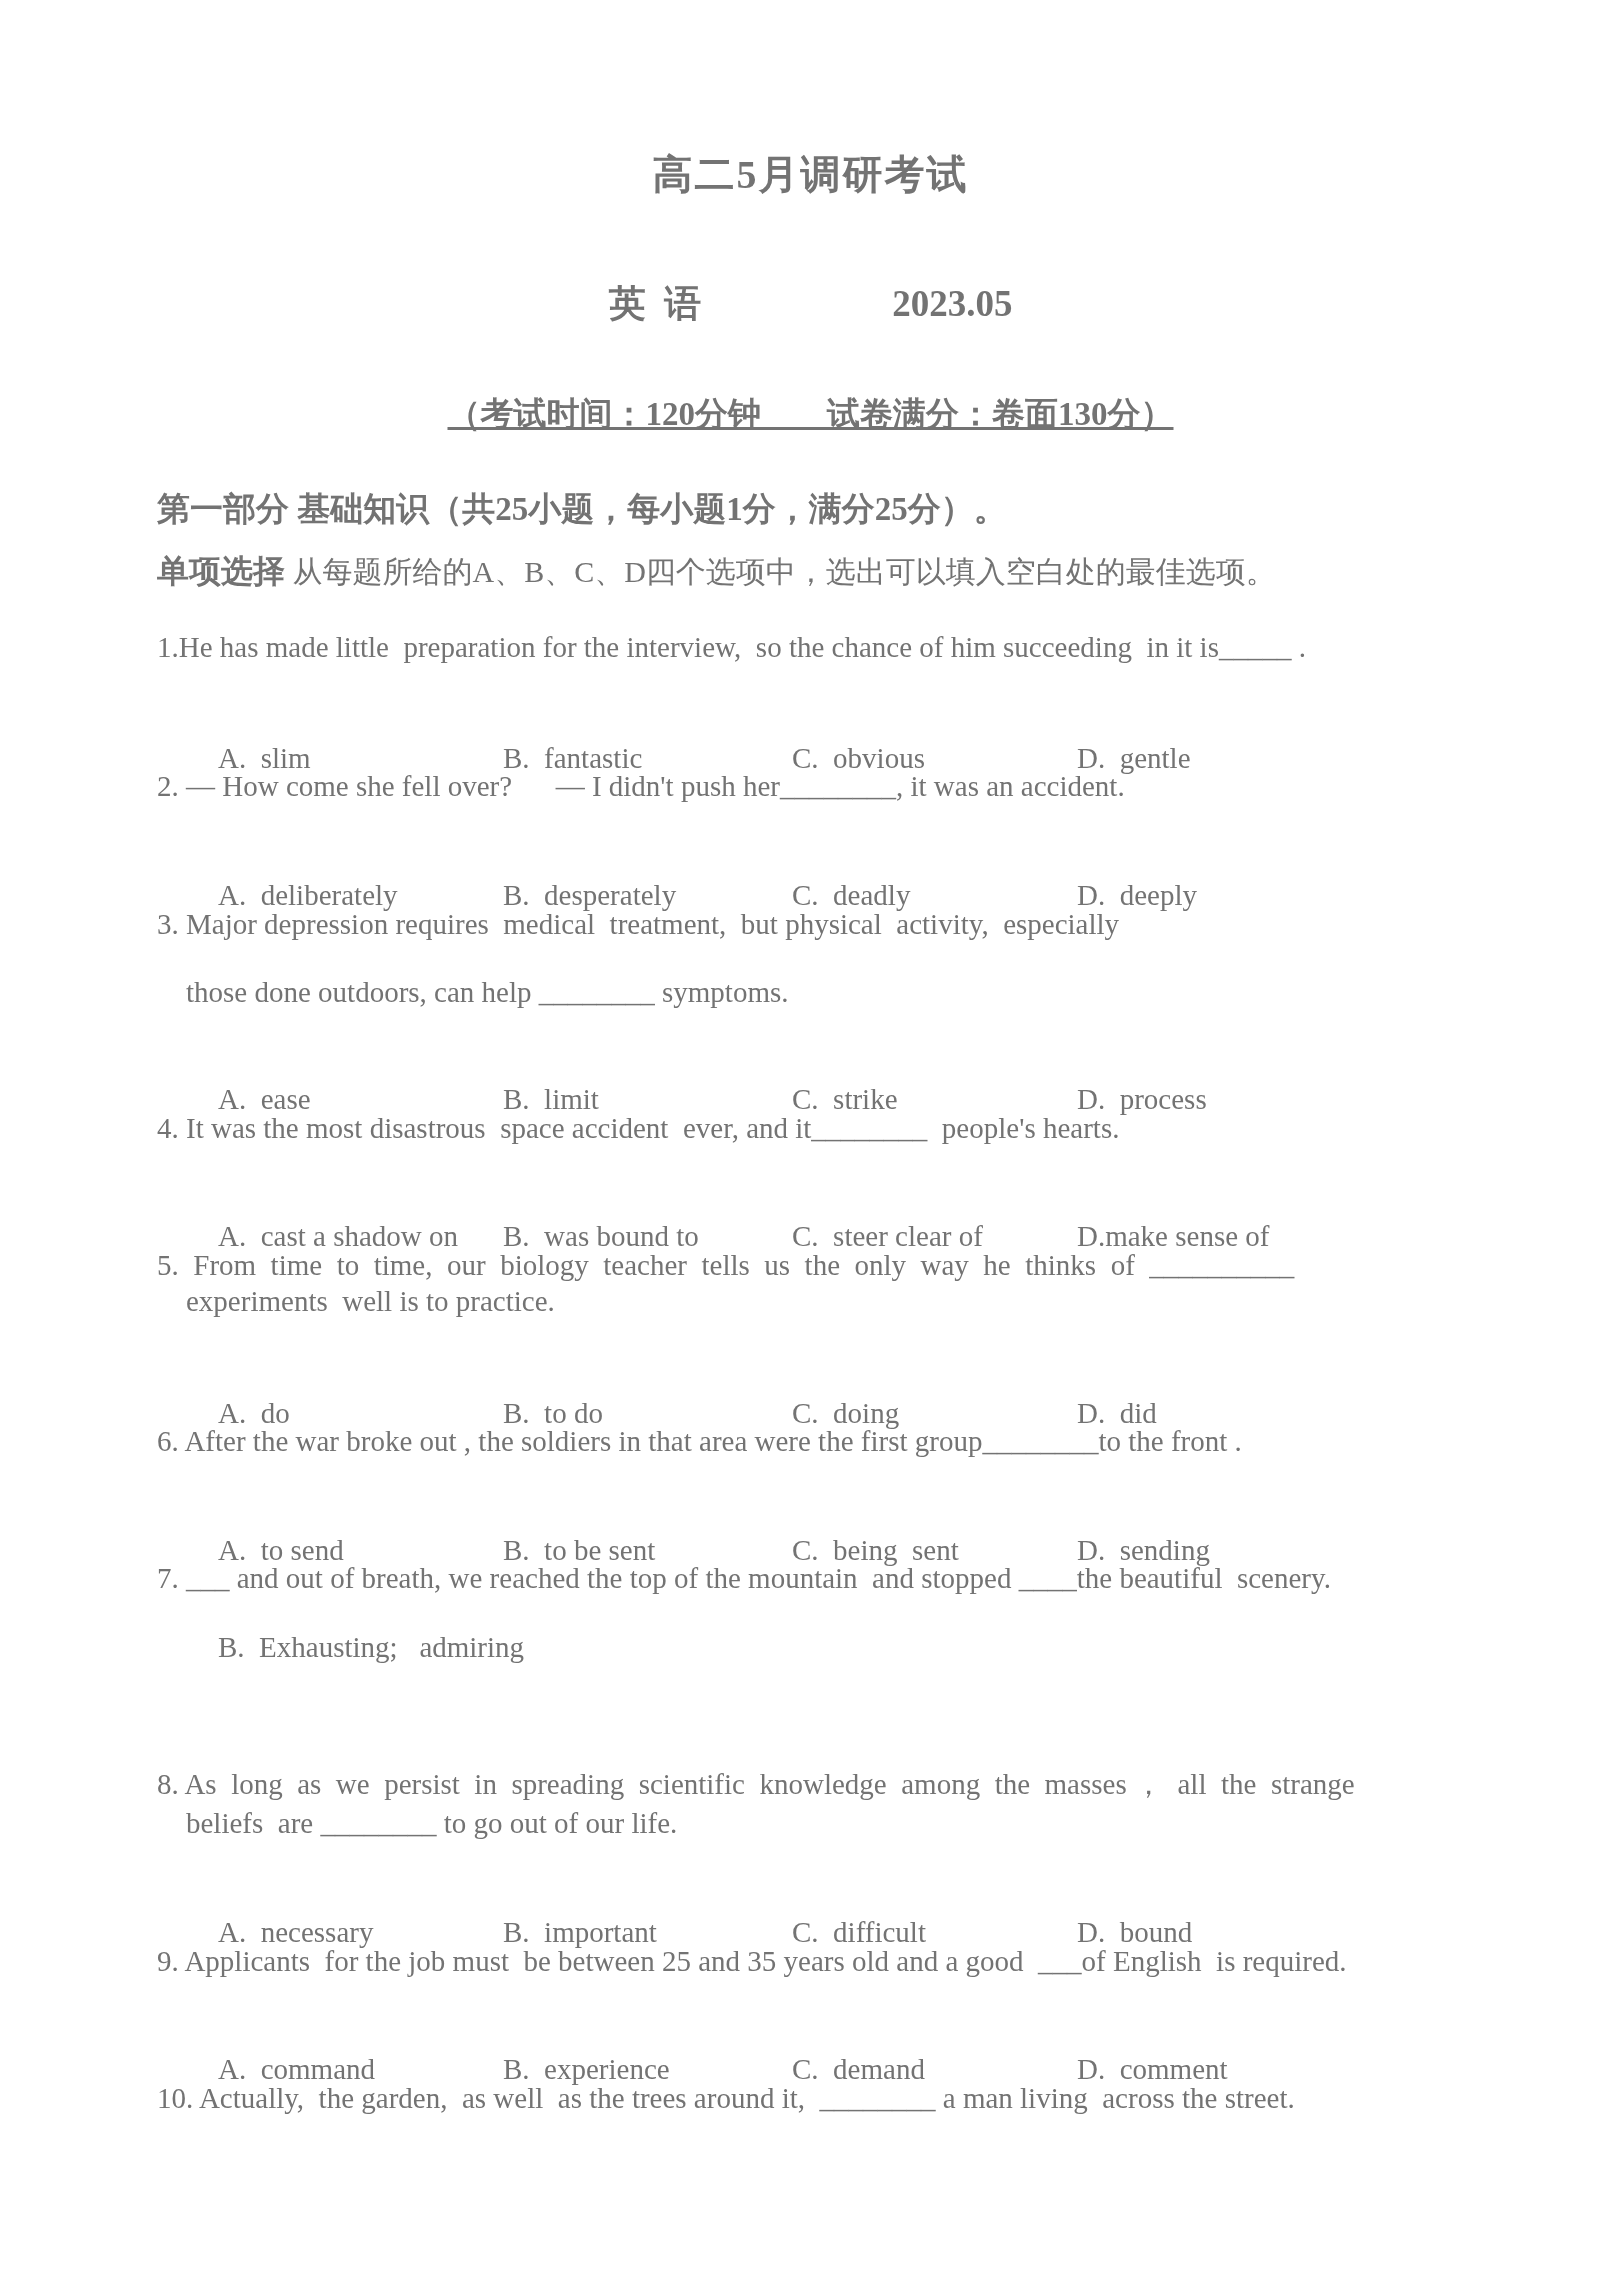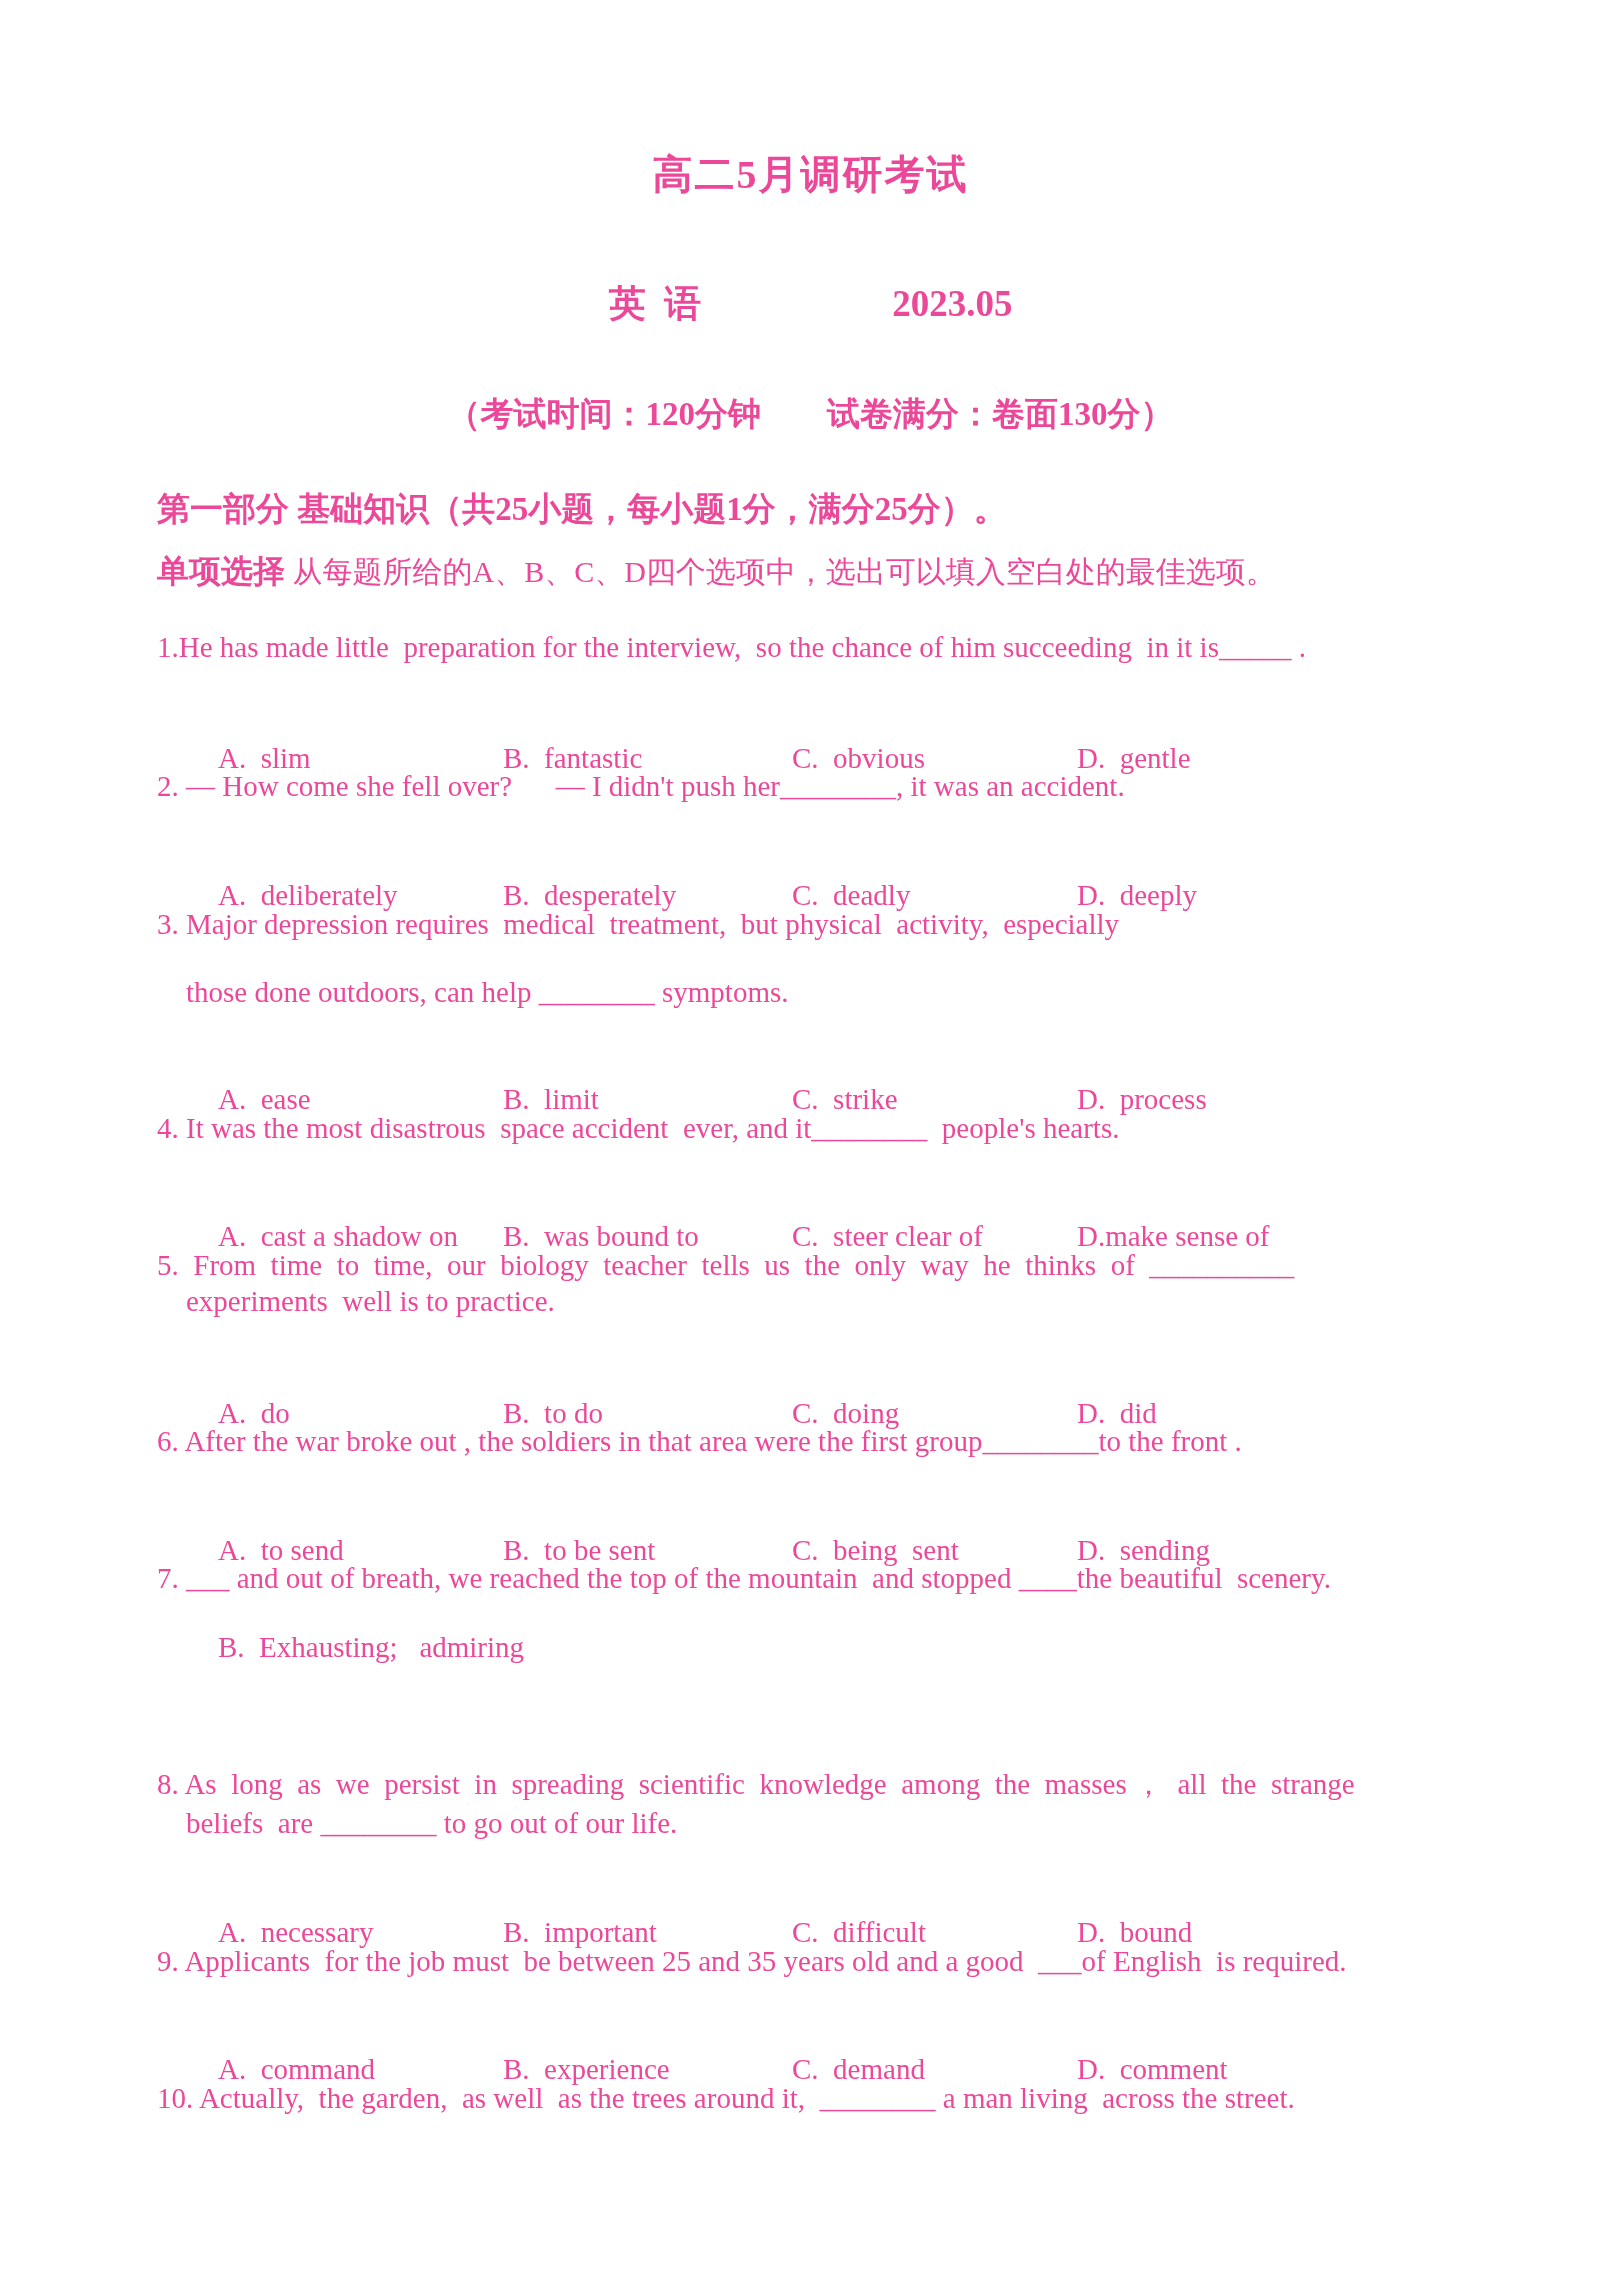--- a/index.html
+++ b/index.html
@@ -5,21 +5,21 @@
   html, body {
     margin: 0;
     padding: 0;
     background: #ffffff;
   }
   .page {
     position: relative;
     width: 1621px;
     height: 2294px;
     background: #ffffff;
-    color: #ec4899;
+    color: #737373;
     font-family: "Liberation Serif", "DejaVu Serif", serif;
     overflow: hidden;
   }
   .line {
     position: absolute;
     left: 157px;
     white-space: pre-wrap;
     font-size: 29px;
     line-height: 39px;
   }
@@ -35,20 +35,21 @@
   }
   .subtitle {
     font-size: 37px;
     font-weight: bold;
     text-align: center;
   }
   .subtitle .date { margin-left: 191px; }
   .examinfo {
     font-size: 33px;
     font-weight: bold;
+    text-decoration: underline;
   }
   .heading {
     font-size: 33px;
     font-weight: bold;
   }
   .instr { font-size: 30px; }
   .instr .b { font-weight: bold; font-size: 32px; }
   .indent { left: 186px; }
   .opts {
     position: absolute;

